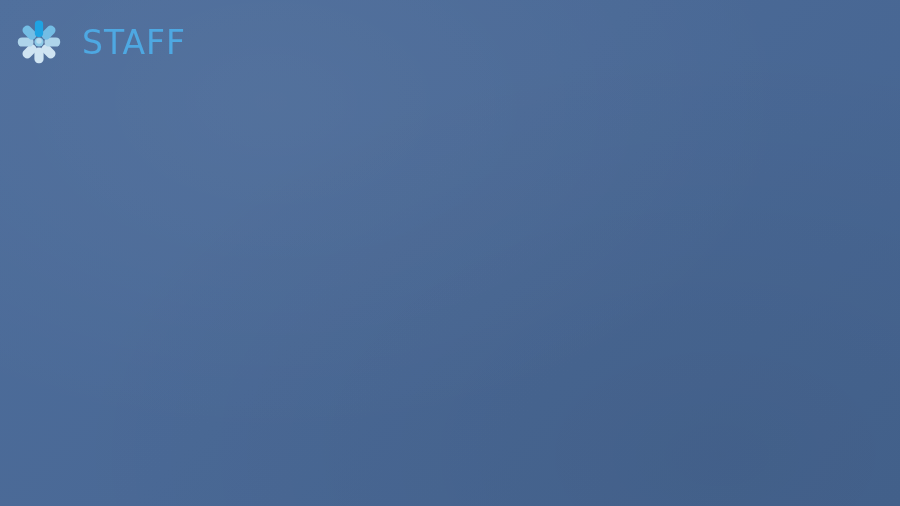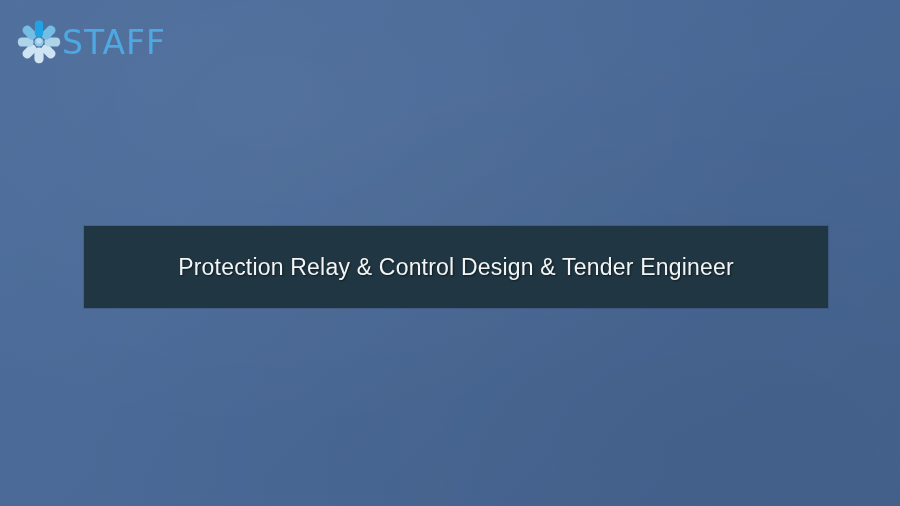--- a/index.html
+++ b/index.html
@@ -26,21 +26,21 @@
       radial-gradient(ellipse at 80% 90%, rgba(0,0,0,0.06) 0%, rgba(0,0,0,0) 65%);
   }
 
   
   .logo {
     position: absolute;
     left: 16px;
     top: 19px;
     display: flex;
     align-items: center;
-    gap: 0;
+    gap: 20px;
     z-index: 3;
   }
   .logo-mark {
     width: 46px;
     height: 46px;
     display: block;
     flex: 0 0 auto;
   }
   .logo-text {
     font-size: 33px;
@@ -123,17 +123,14 @@
         <circle cx="0" cy="-2" r="6" fill="#b9dcef"></circle>
       </g>
     </svg>
 
     <div class="logo-text">
       <span class="logo-staff">STAFF</span>
     </div>
 
   </div>
 
-  <div class="title-banner">
-    <div class="title-text">Protection Relay &amp; Control Design &amp; Tender Engineer</div>
-  </div>
 
 </div>
 
 </body></html>

